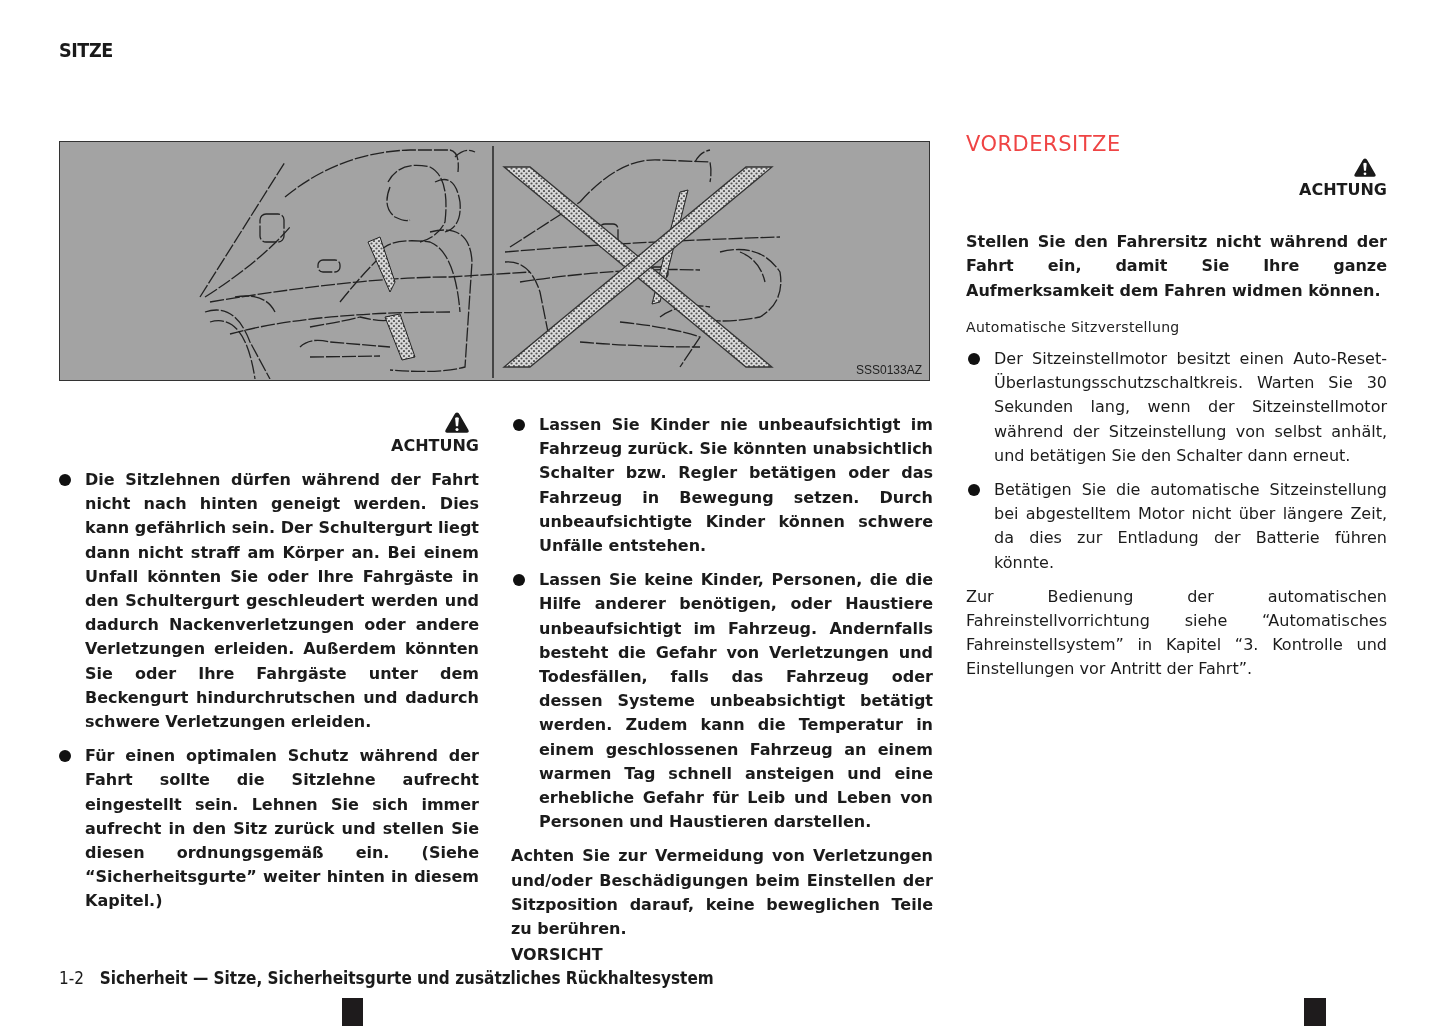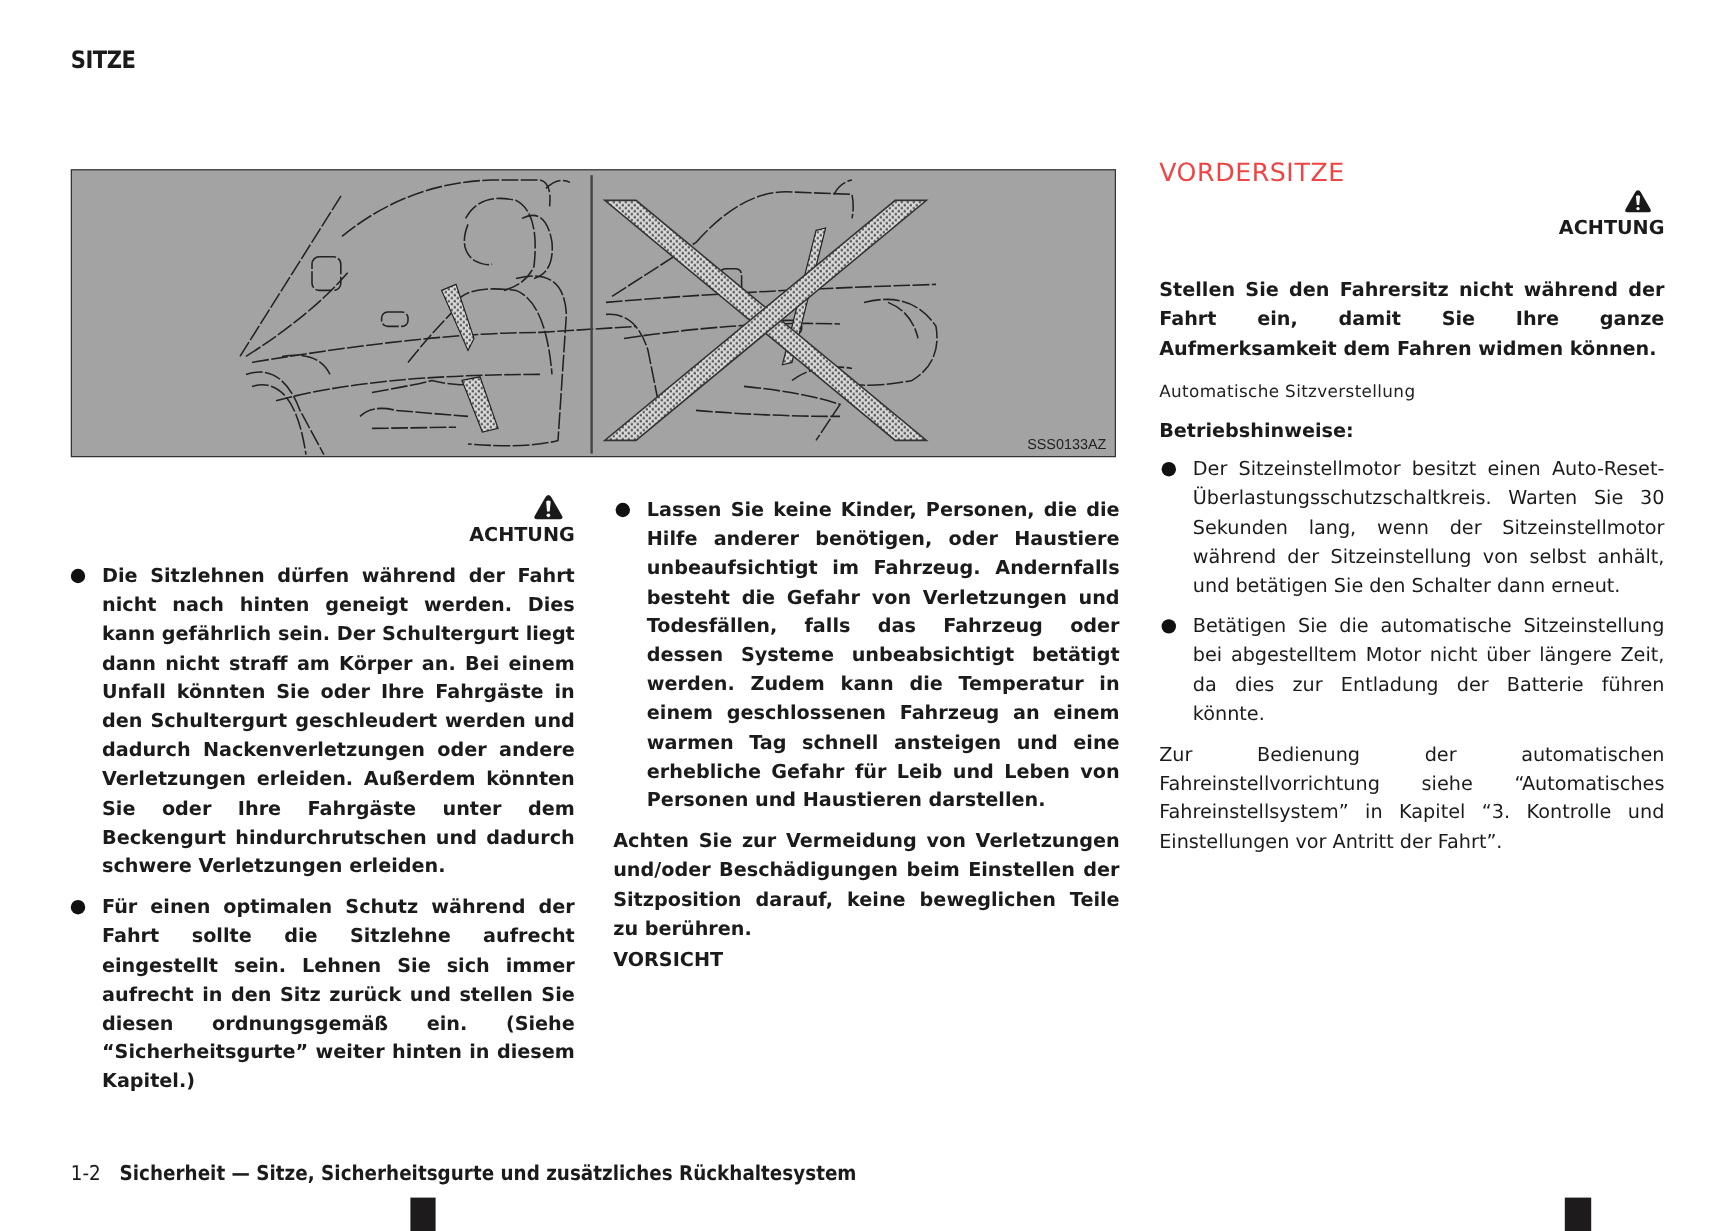--- a/index.html
+++ b/index.html
@@ -143,40 +143,43 @@
       <span class="bullet-dot"></span>
       <span>Für einen optimalen Schutz während der Fahrt sollte die Sitzlehne aufrecht eingestellt sein. Lehnen Sie sich immer aufrecht in den Sitz zurück und stellen Sie diesen ordnungsgemäß ein. (Siehe “Sicherheitsgurte” weiter hinten in diesem Kapitel.)</span>
     </li>
   </ul>
 </div>
 
 <div class="col" style="left:511px; top:413px; width:422px;">
   <ul class="bullet-list bold">
     <li class="bullet-item">
       <span class="bullet-dot"></span>
+      <span>Lassen Sie Kinder nie unbeaufsichtigt im Fahrzeug zurück. Sie könnten unabsichtlich Schalter bzw. Regler betätigen oder das Fahrzeug in Bewegung setzen. Durch unbeaufsichtigte Kinder können schwere Unfälle entstehen.</span>
+    </li>
+    <li class="bullet-item">
+      <span class="bullet-dot"></span>
       <span>Lassen Sie keine Kinder, Personen, die die Hilfe anderer benötigen, oder Haustiere unbeaufsichtigt im Fahrzeug. Andernfalls besteht die Gefahr von Verletzungen und Todesfällen, falls das Fahrzeug oder dessen Systeme unbeabsichtigt betätigt werden. Zudem kann die Temperatur in einem geschlossenen Fahrzeug an einem warmen Tag schnell ansteigen und eine erhebliche Gefahr für Leib und Leben von Personen und Haustieren darstellen.</span>
     </li>
   </ul>
   <div class="bold just" style="margin-top:10px;">Achten Sie zur Vermeidung von Verletzungen und/oder Beschädigungen beim Einstellen der Sitzposition darauf, keine beweglichen Teile zu berühren.</div>
   <div class="bold" style="margin-top:2px;">VORSICHT</div>
 </div>
 
 <div class="col" style="left:966px; top:132px; width:421px;">
   <div class="h-vorder">VORDERSITZE</div>
   <div class="warn-row" style="margin-top:2px; height:44px;">
     <svg class="warn-icon" viewBox="0 0 44 40">
       <path d="M22 1 Q25 1 27 5 L43 33 Q45 38 40 38 L4 38 Q-1 38 1 33 L17 5 Q19 1 22 1 Z" fill="#1a1a1a"></path>
       <path d="M18.5 11 Q22 8 25.5 11 L24 26 L20 26 Z" fill="#fff"></path>
       <circle cx="22" cy="32" r="2.8" fill="#fff"></circle>
     </svg>
     <span class="warn-label">ACHTUNG</span>
   </div>
   <div class="bold just" style="margin-top:28px;">Stellen Sie den Fahrersitz nicht während der Fahrt ein, damit Sie Ihre ganze Aufmerksamkeit dem Fahren widmen können.</div>
   <div class="h-auto" style="margin-top:12px;">Automatische Sitzverstellung</div>
-  <div class="bold" style="margin-top:8px;">Betriebshinweise:</div>
   <ul class="bullet-list" style="margin-top:8px;">
     <li class="bullet-item">
       <span class="bullet-dot"></span>
       <span>Der Sitzeinstellmotor besitzt einen Auto-Reset-Überlastungsschutzschaltkreis. Warten Sie 30 Sekunden lang, wenn der Sitzeinstellmotor während der Sitzeinstellung von selbst anhält, und betätigen Sie den Schalter dann erneut.</span>
     </li>
     <li class="bullet-item">
       <span class="bullet-dot"></span>
       <span>Betätigen Sie die automatische Sitzeinstellung bei abgestelltem Motor nicht über längere Zeit, da dies zur Entladung der Batterie führen könnte.</span>
     </li>
   </ul>

